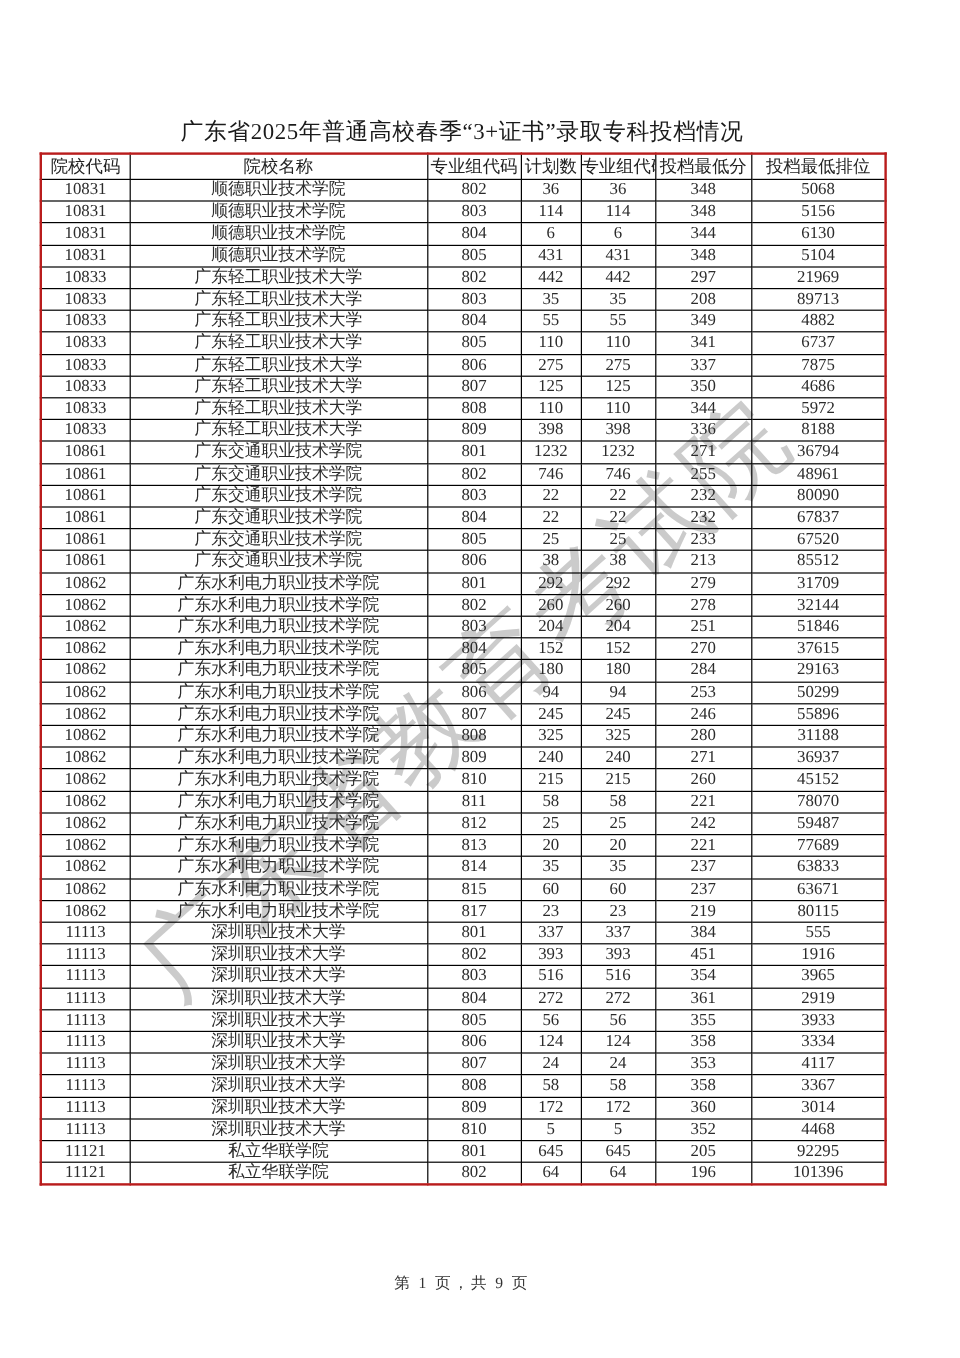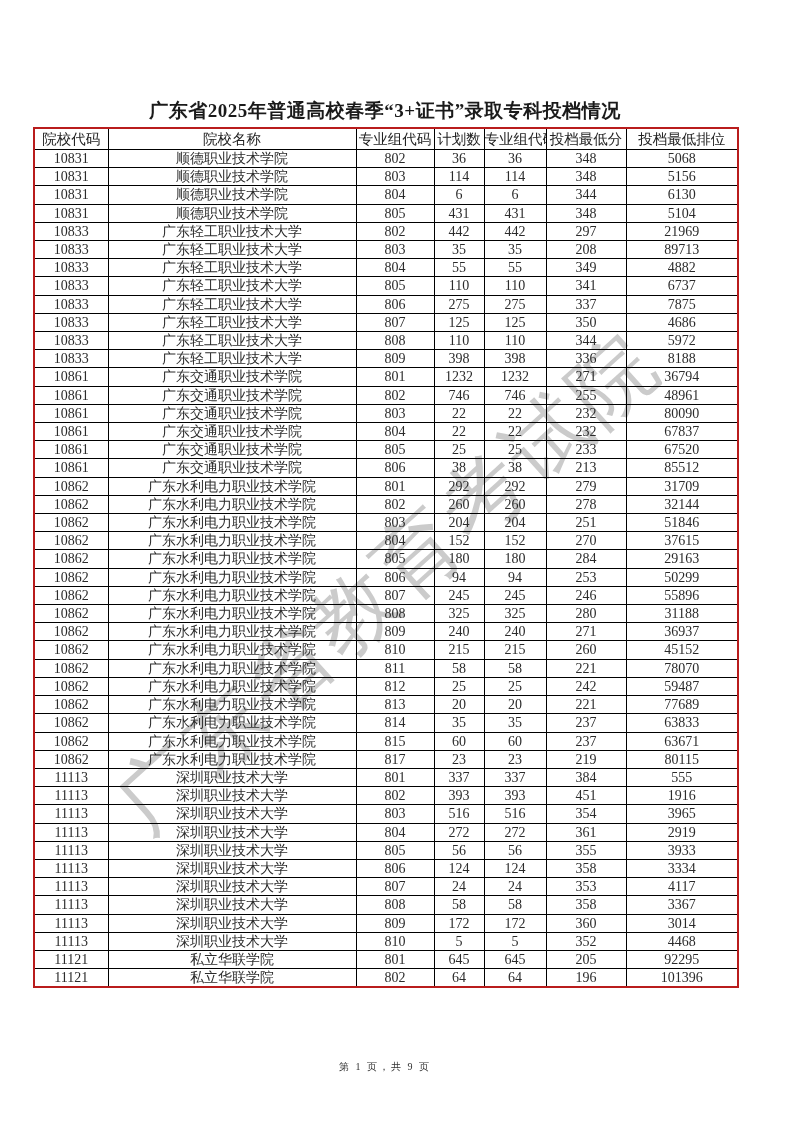--- a/index.html
+++ b/index.html
@@ -29,21 +29,21 @@
     white-space: nowrap;
     z-index: 1;
     pointer-events: none;
   }
   .content { position: relative; z-index: 2; }
   .title {
     width: 704px;
     margin-left: 33px;
     padding-top: 99px;
     text-align: center;
-    font-weight: bold;
+    font-weight: normal;
     font-size: 19px;
     color: #1a1a1a;
     letter-spacing: 0.5px;
     line-height: 23px;
   }
   table.grid {
     margin: 5px 0 0 33px;
     width: 704px;
     table-layout: fixed;
     border-collapse: collapse;
@@ -74,21 +74,21 @@
   col.c3 { width: 50px; }
   col.c4 { width: 62px; }
   col.c5 { width: 80px; }
   col.c6 { width: 112px; }
   .footer {
     position: absolute;
     left: 33px;
     top: 1060px;
     width: 704px;
     text-align: center;
-    font-size: 10px;
+    font-size: 13px;
     color: #333333;
     letter-spacing: 2px;
   }
 </style>
 </head>
 <body>
 
 <div class="sheet">
   <div class="watermark">广东省教育考试院</div>
 

